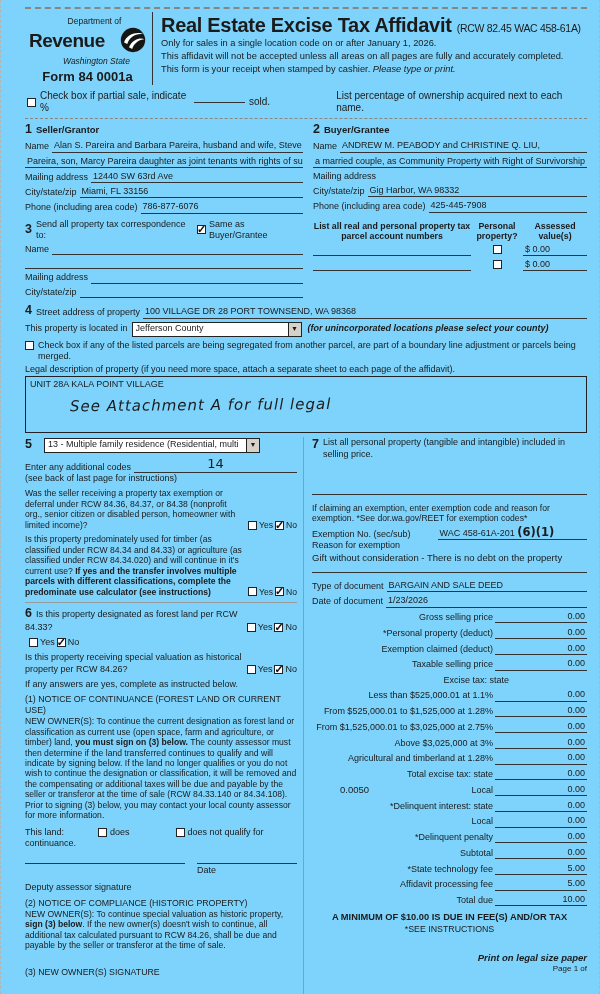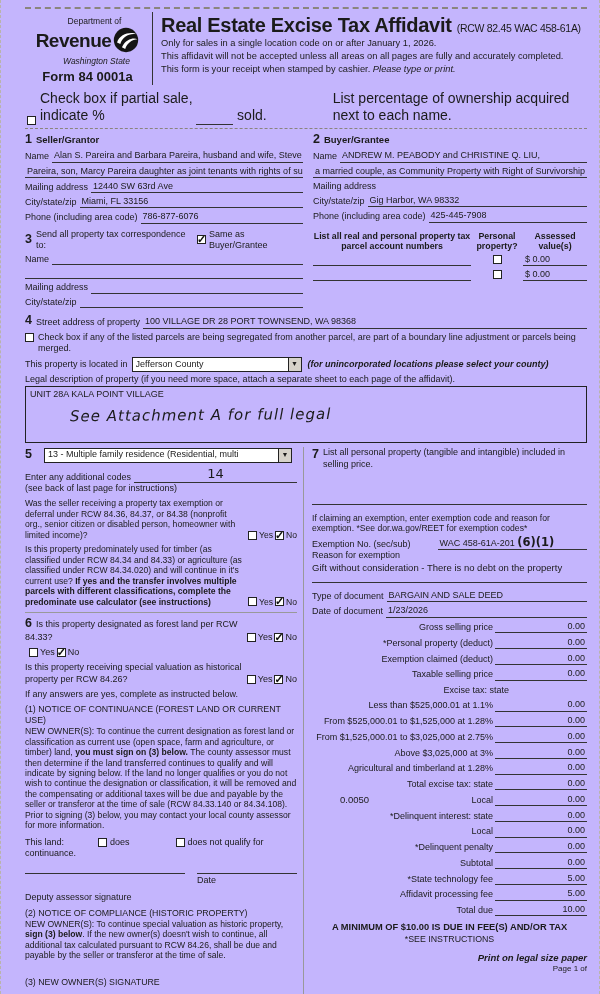--- a/index.html
+++ b/index.html
@@ -1,40 +1,40 @@
 <!DOCTYPE html>
 <html><head>
 <meta charset="utf-8">
 <style>
   * { box-sizing: border-box; margin: 0; padding: 0; }
   html,body { background:#9a9a9a; }
   body { font-family: "Liberation Sans", sans-serif; }
   .page {
     position: relative; width: 600px; height: 994px; margin: 0 auto;
-    background: #c4b5fd; color:#1b1b1b; overflow: hidden;
+    background: #7dd3fc; color:#1b1b1b; overflow: hidden;
     padding: 5px 12px 0 24px;
     border-left: 1px dashed #b9b4ac; border-right: 1px dashed #b9b4ac;
     font-size: 9px; line-height: 1.25;
   }
   .dashed-top { border-top: 2px dashed #8a857d; margin: 2px 0 3px 0; }
   .dashed { border-top: 1px dashed #8a857d; margin: 3px 0; }
 
   
   .hdr { display:flex; align-items: stretch; }
   .logo-col { width: 128px; padding: 4px 6px 0 4px; text-align:center; border-right: 1.5px solid #333; }
   .dept-of { font-size: 8.5px; margin-left: 14px; }
-  .rev-row { display:flex; align-items:center; justify-content:center; gap:2px; }
+  .rev-row { display:flex; align-items:center; justify-content:space-between; gap:2px; }
   .revenue { font-size: 19px; font-weight: bold; letter-spacing: -0.5px; }
   .wastate { font-style: italic; font-size: 8.5px; margin: 0 0 2px 18px; }
   .formnum { font-size: 13px; font-weight: bold; margin-top: 2px; }
   .title-col { flex:1; padding: 3px 0 0 8px; }
   .main-title { font-size: 20px; font-weight: bold; letter-spacing: -0.3px; line-height:1.05; }
   .title-rcw { font-size: 10.5px; font-weight: normal; }
   .hnote { font-size: 9.3px; margin-top: 1.5px; }
-  .partial-row { display:flex; align-items:flex-end; margin: 5px 0 2px 2px; font-size: 14px; }
+  .partial-row { display:flex; align-items:center; margin: 5px 0 2px 2px; font-size: 10px; }
   .blankline { display:inline-block; border-bottom: 1px solid #333; }
 
   
   .cb { display:inline-block; width: 9px; height: 9px; border: 1.2px solid #222; vertical-align: -1px;
         position: relative; background:#fff; flex:none; }
   .cb.on::after { content:"✓"; position:absolute; left:-1px; top:-3px; font-size: 11px; font-weight:bold; color:#111; }
   .yn { white-space: nowrap; display:inline-flex; align-items:center; gap:2px; margin-left: 4px; }
 
   
   .frow { display:flex; align-items: flex-end; margin-top: 3px; }
@@ -236,45 +236,45 @@
       </div>
     </div>
   </div>
 
   <div style="margin-top:5px">
     <div class="frow" style="margin-top:0">
       <span class="secnum">4</span>
       <span class="lbl">Street address of property</span>
       <span class="fill">100 VILLAGE DR 28 PORT TOWNSEND, WA 98368</span>
     </div>
-    <div style="display:flex;align-items:flex-start;margin-top:3px">
-      <span class="cb" style="margin-top:1px"></span>
-      <span style="margin-left:4px;flex:1">Check box if any of the listed parcels are being segregated from another parcel, are part of a boundary line adjustment or parcels being merged.</span>
-    </div>
     <div style="display:flex;align-items:center;margin-top:3px">
       <span>This property is located in</span>
       <span class="dd" style="width:170px;margin-left:4px">
         <span class="dd-txt">Jefferson County</span>
         <span class="dd-btn">▼</span>
       </span>
       <span style="margin-left:6px;font-weight:bold;font-style:italic">(for unincorporated locations please select your county)</span>
     </div>
+    <div style="display:flex;align-items:flex-start;margin-top:3px">
+      <span class="cb" style="margin-top:1px"></span>
+      <span style="margin-left:4px;flex:1">Check box if any of the listed parcels are being segregated from another parcel, are part of a boundary line adjustment or parcels being merged.</span>
+    </div>
     <div style="margin-top:2px">Legal description of property (if you need more space, attach a separate sheet to each page of the affidavit).</div>
     <div class="legalbox">
       <div>UNIT 28A KALA POINT VILLAGE</div>
       <div class="hand legal-hand">See Attachment A for full legal</div>
     </div>
   </div>
 
   <div class="main2">
     <div class="m-l">
 
       <div style="display:flex;align-items:center">
         <span class="secnum">5</span>
-        <span class="dd" style="width:248px;margin-left:8px">
+        <span class="dd" style="width:216px;margin-left:8px">
           <span class="dd-txt">13 - Multiple family residence (Residential, multi</span>
           <span class="dd-btn">▼</span>
         </span>
       </div>
       <div class="frow">
         <span class="lbl">Enter any additional codes</span>
         <span class="fill" style="text-align:center"><span class="hand-val" style="font-size:13px">14</span></span>
       </div>
       <div>(see back of last page for instructions)</div>
 

